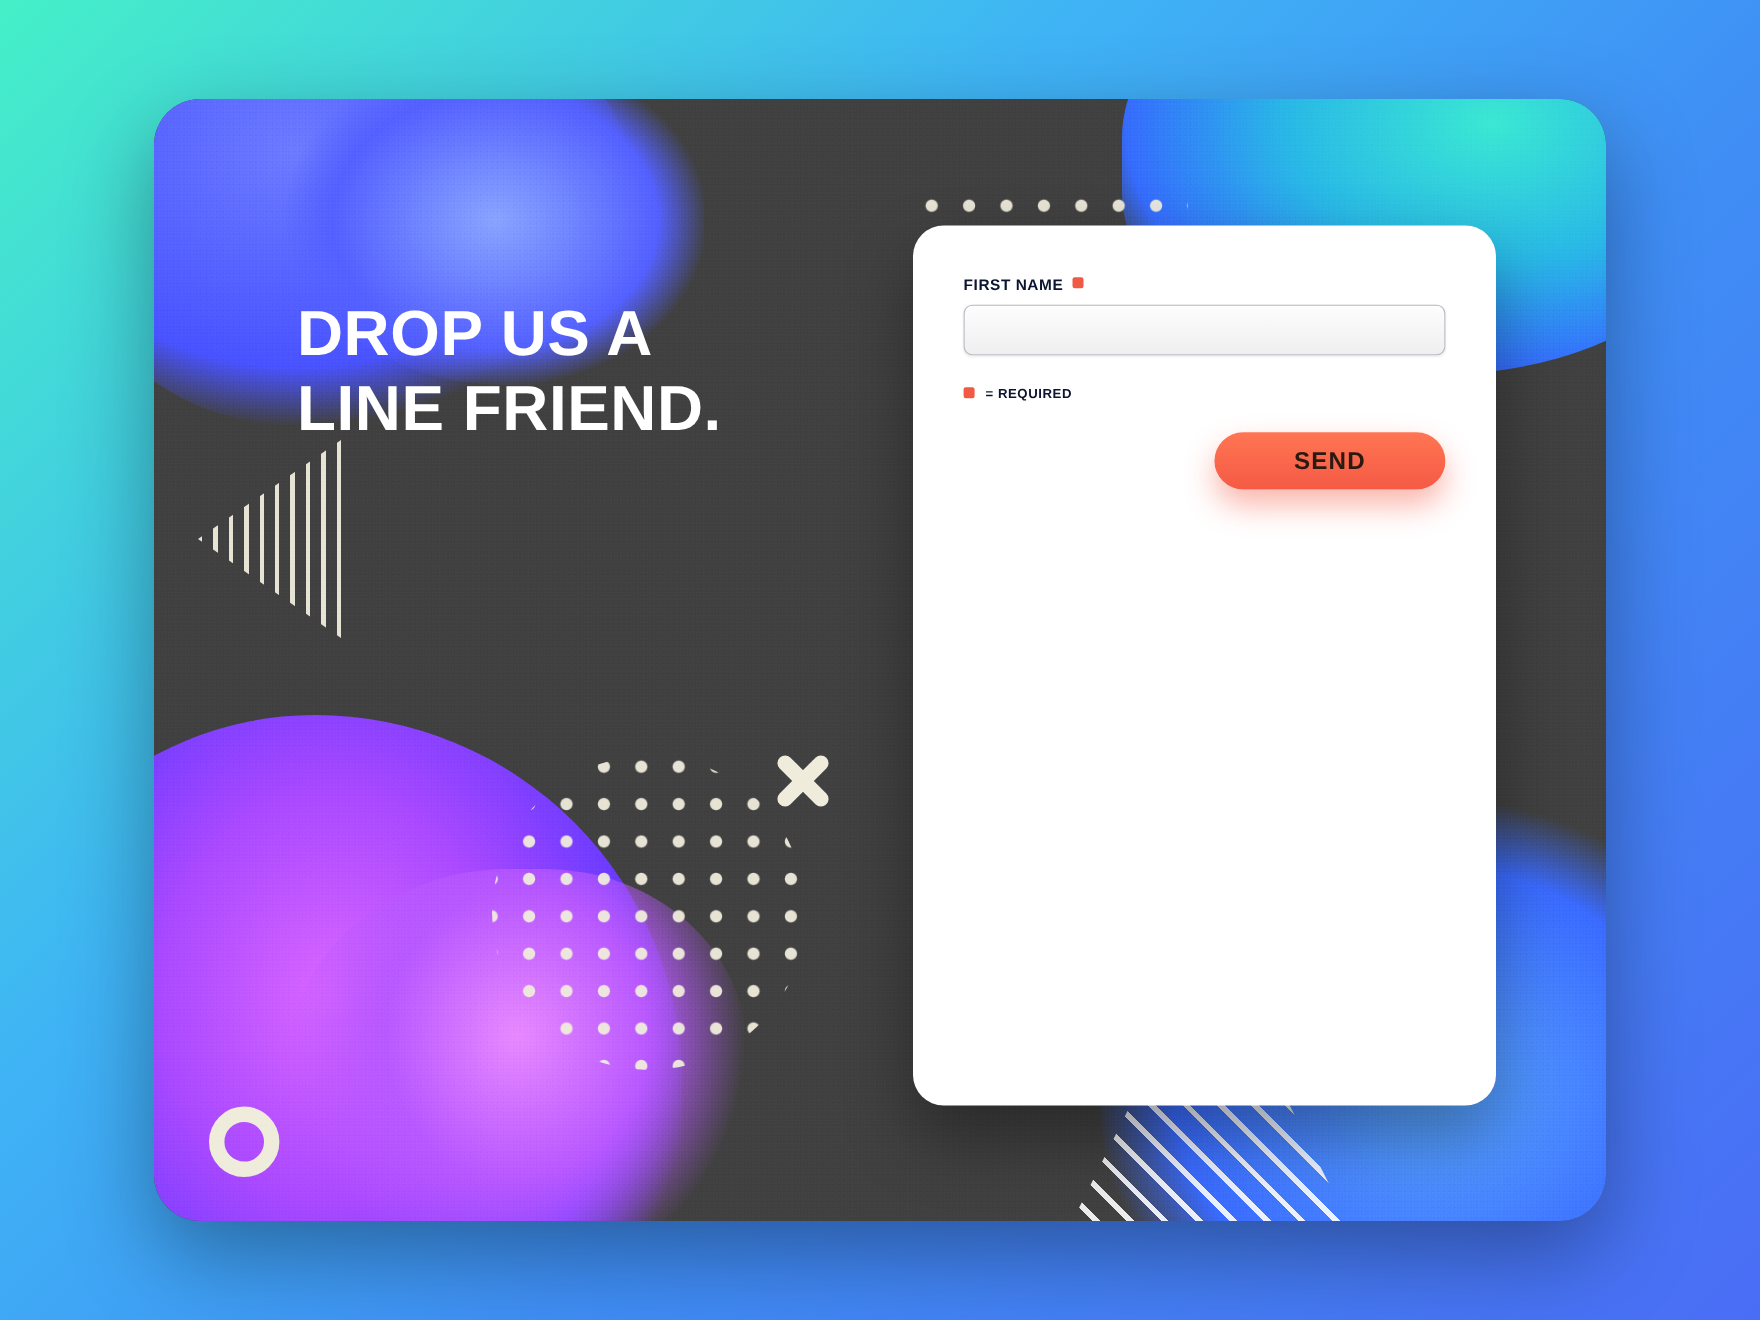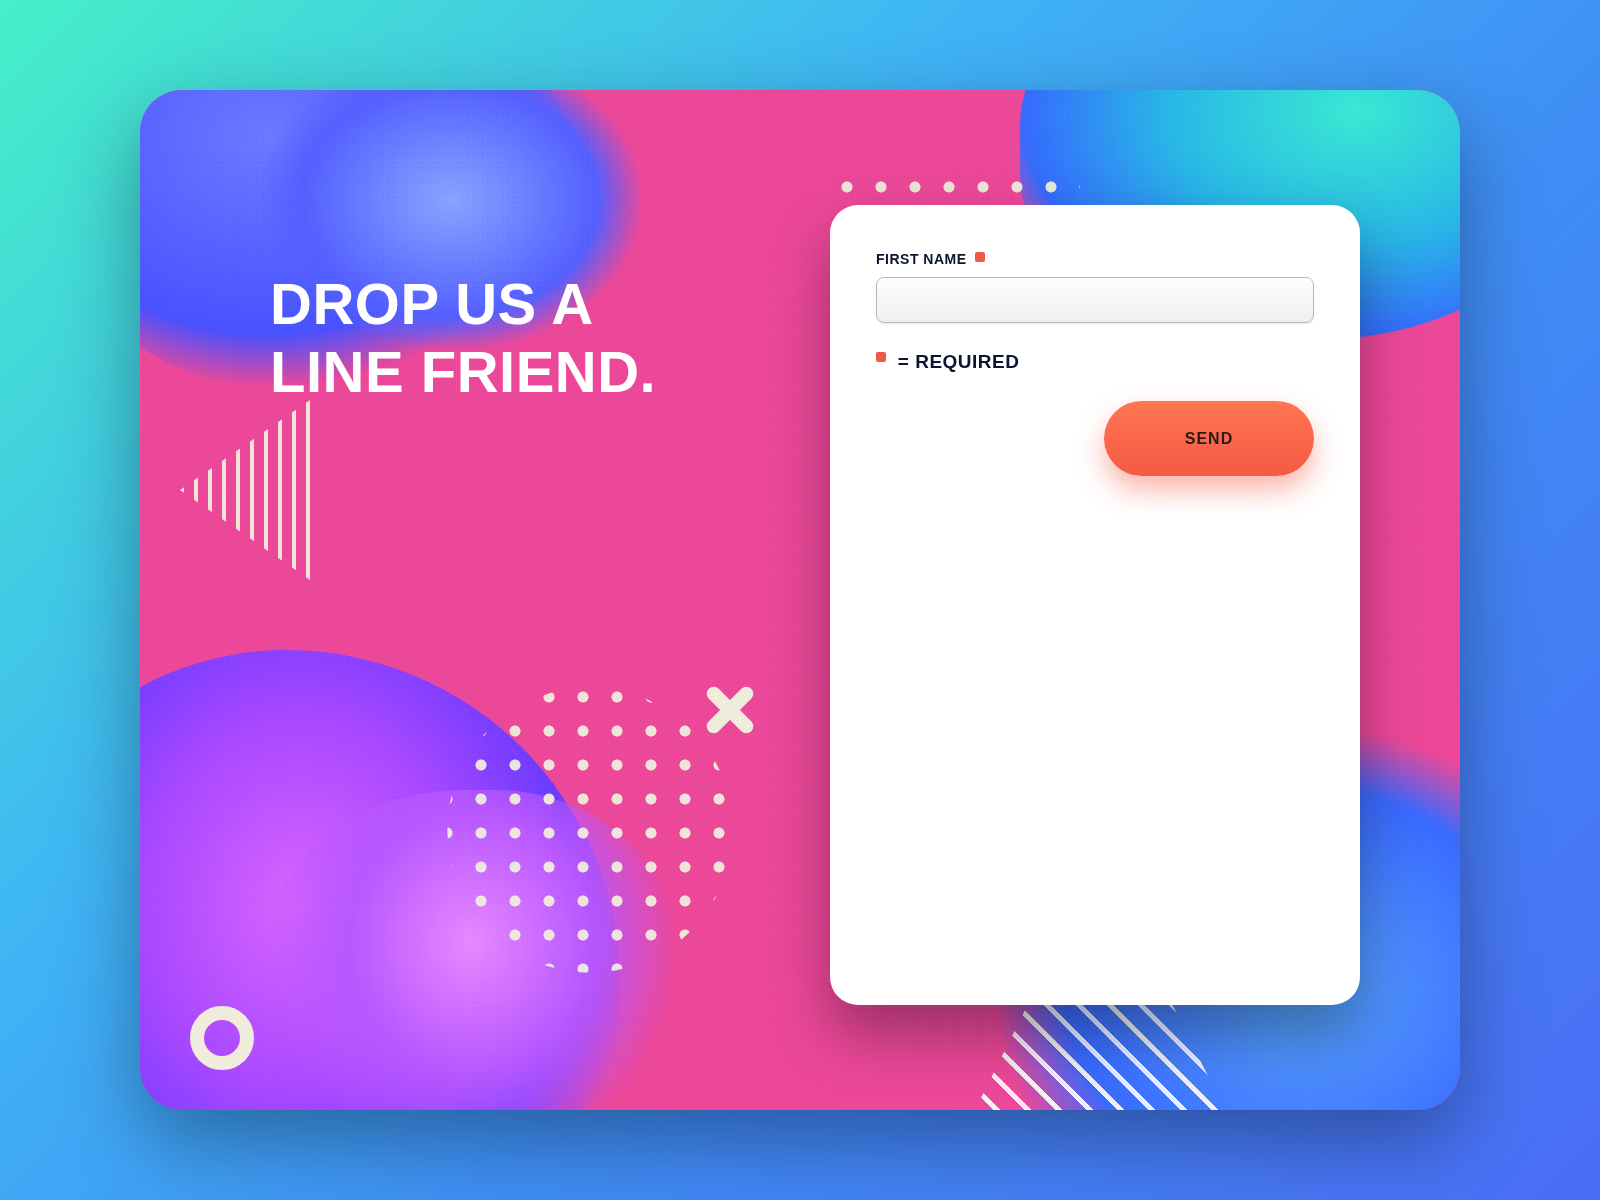--- a/index.html
+++ b/index.html
@@ -6,21 +6,21 @@
   html, body { width: 1600px; height: 1200px; overflow: hidden; }
   body {
     background: linear-gradient(135deg, #45f0c7 0%, #3fb4f5 35%, #3f8ff5 60%, #4a6df5 100%);
     font-family: -apple-system, "Helvetica Neue", Arial, sans-serif;
     display: flex; align-items: center; justify-content: center;
   }
   .card {
     position: relative;
     width: 1320px; height: 1020px;
     border-radius: 42px;
-    background: #ec4899;
+    background: #404040;
     box-shadow: 0 30px 80px rgba(0,0,0,0.35);
     overflow: hidden;
   }
   
   .blob { position: absolute; filter: saturate(1.1); }
   .blob.tl1 { top:-120px; left:-80px; width:520px; height:420px; background: radial-gradient(ellipse at 40% 40%, #6d7bff 0%, #4a53f0 55%, rgba(74,83,240,0) 70%); border-radius: 50% 60% 55% 50%; }
   .blob.tl2 { top:-40px; left:120px; width:380px; height:300px; background: radial-gradient(ellipse at 50% 50%, #8aa3ff 0%, #5561f5 55%, rgba(85,97,245,0) 72%); border-radius: 60% 55% 50% 65%; }
   .blob.tr1 { top:-130px; right:-120px; width:560px; height:380px; background: radial-gradient(ellipse at 60% 40%, #46e5d1 0%, #33b4e0 40%, #3a6bf0 70%, rgba(58,107,240,0) 80%); border-radius: 50% 60% 55% 50%; }
   .blob.br1 { bottom:-140px; right:-140px; width:600px; height:520px; background: radial-gradient(ellipse at 50% 50%, #5fa6ff 0%, #3e6af5 55%, rgba(62,106,245,0) 72%); border-radius: 55% 50% 60% 55%; }
   .blob.bl1 { bottom:-180px; left:-160px; width:640px; height:640px; background: radial-gradient(ellipse at 50% 40%, #d268ff 0%, #a24bff 35%, #6a3df5 60%, rgba(106,61,245,0) 75%); border-radius: 55% 60% 50% 55%; }
@@ -84,28 +84,28 @@
   }
   .req { display:inline-block; width:10px; height:10px; margin-left:4px; vertical-align:top; background:#f05a45; border-radius:2px; position:relative; top:1px; }
   .field input, .field textarea {
     width:100%; border:1px solid #b5b9bf; border-radius:8px;
     background: linear-gradient(#fdfdfd,#efefef);
     box-shadow: inset 0 1px 0 #fff, 0 1px 2px rgba(0,0,0,0.08);
     font-size:16px; color:#222; padding:12px 14px;
   }
   .field input { height:46px; }
   .field textarea { height:150px; resize:none; }
-  .required-note { font-size:19px; font-weight:700; letter-spacing:0.5px; color:#0b1530; margin-top:6px; text-transform:uppercase; }
+  .required-note { font-size:12px; font-weight:700; letter-spacing:0.5px; color:#0b1530; margin-top:6px; text-transform:uppercase; }
   .required-note .req { margin-right:6px; margin-left:0; }
   .send-row { display:flex; justify-content:flex-end; margin-top:28px; }
   .send-btn {
     border:none; cursor:pointer;
-    width:210px; height:75px; border-radius:40px;
+    width:210px; height:52px; border-radius:40px;
     background: linear-gradient(180deg,#ff7552,#f55a45);
-    color:#2a1a12; font-size:16px; font-weight:700; letter-spacing:1px;
+    color:#2a1a12; font-size:22px; font-weight:700; letter-spacing:1px;
     box-shadow: 0 14px 28px rgba(245,90,69,0.45);
   }
 </style>
 </head>
 <body>
 
 <div class="card">
   <div class="blob tl1"></div>
   <div class="blob tl2"></div>
   <div class="blob tr1"></div>

